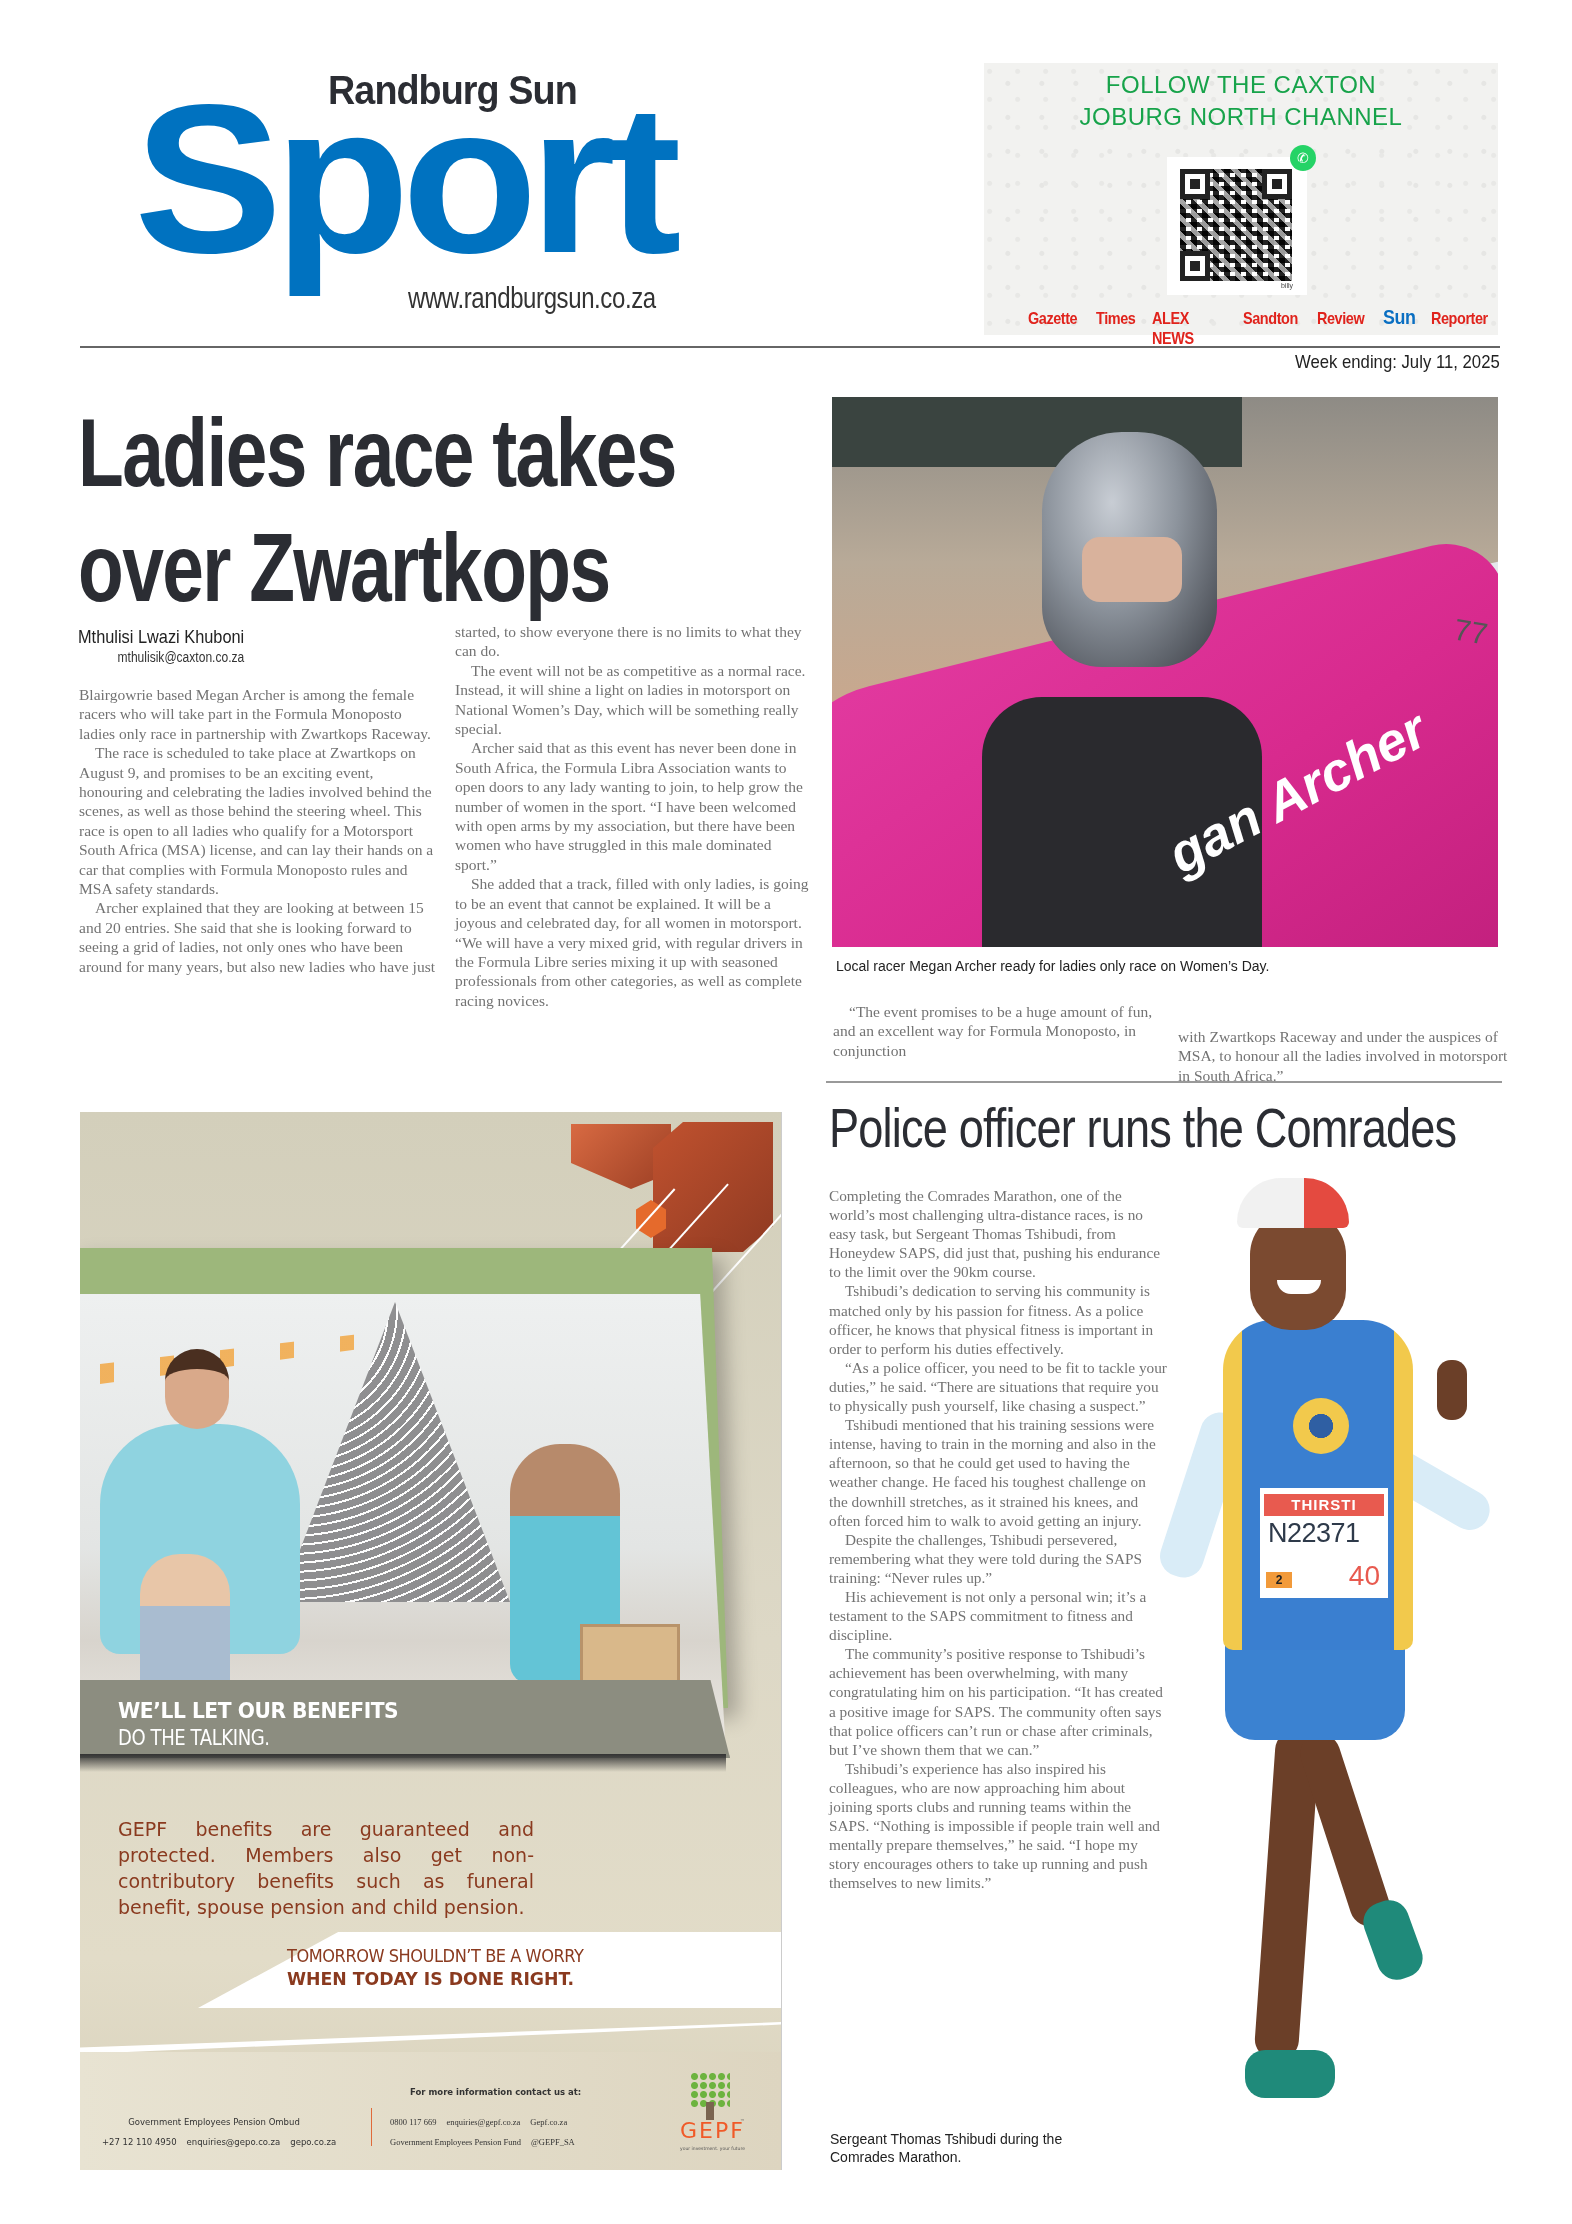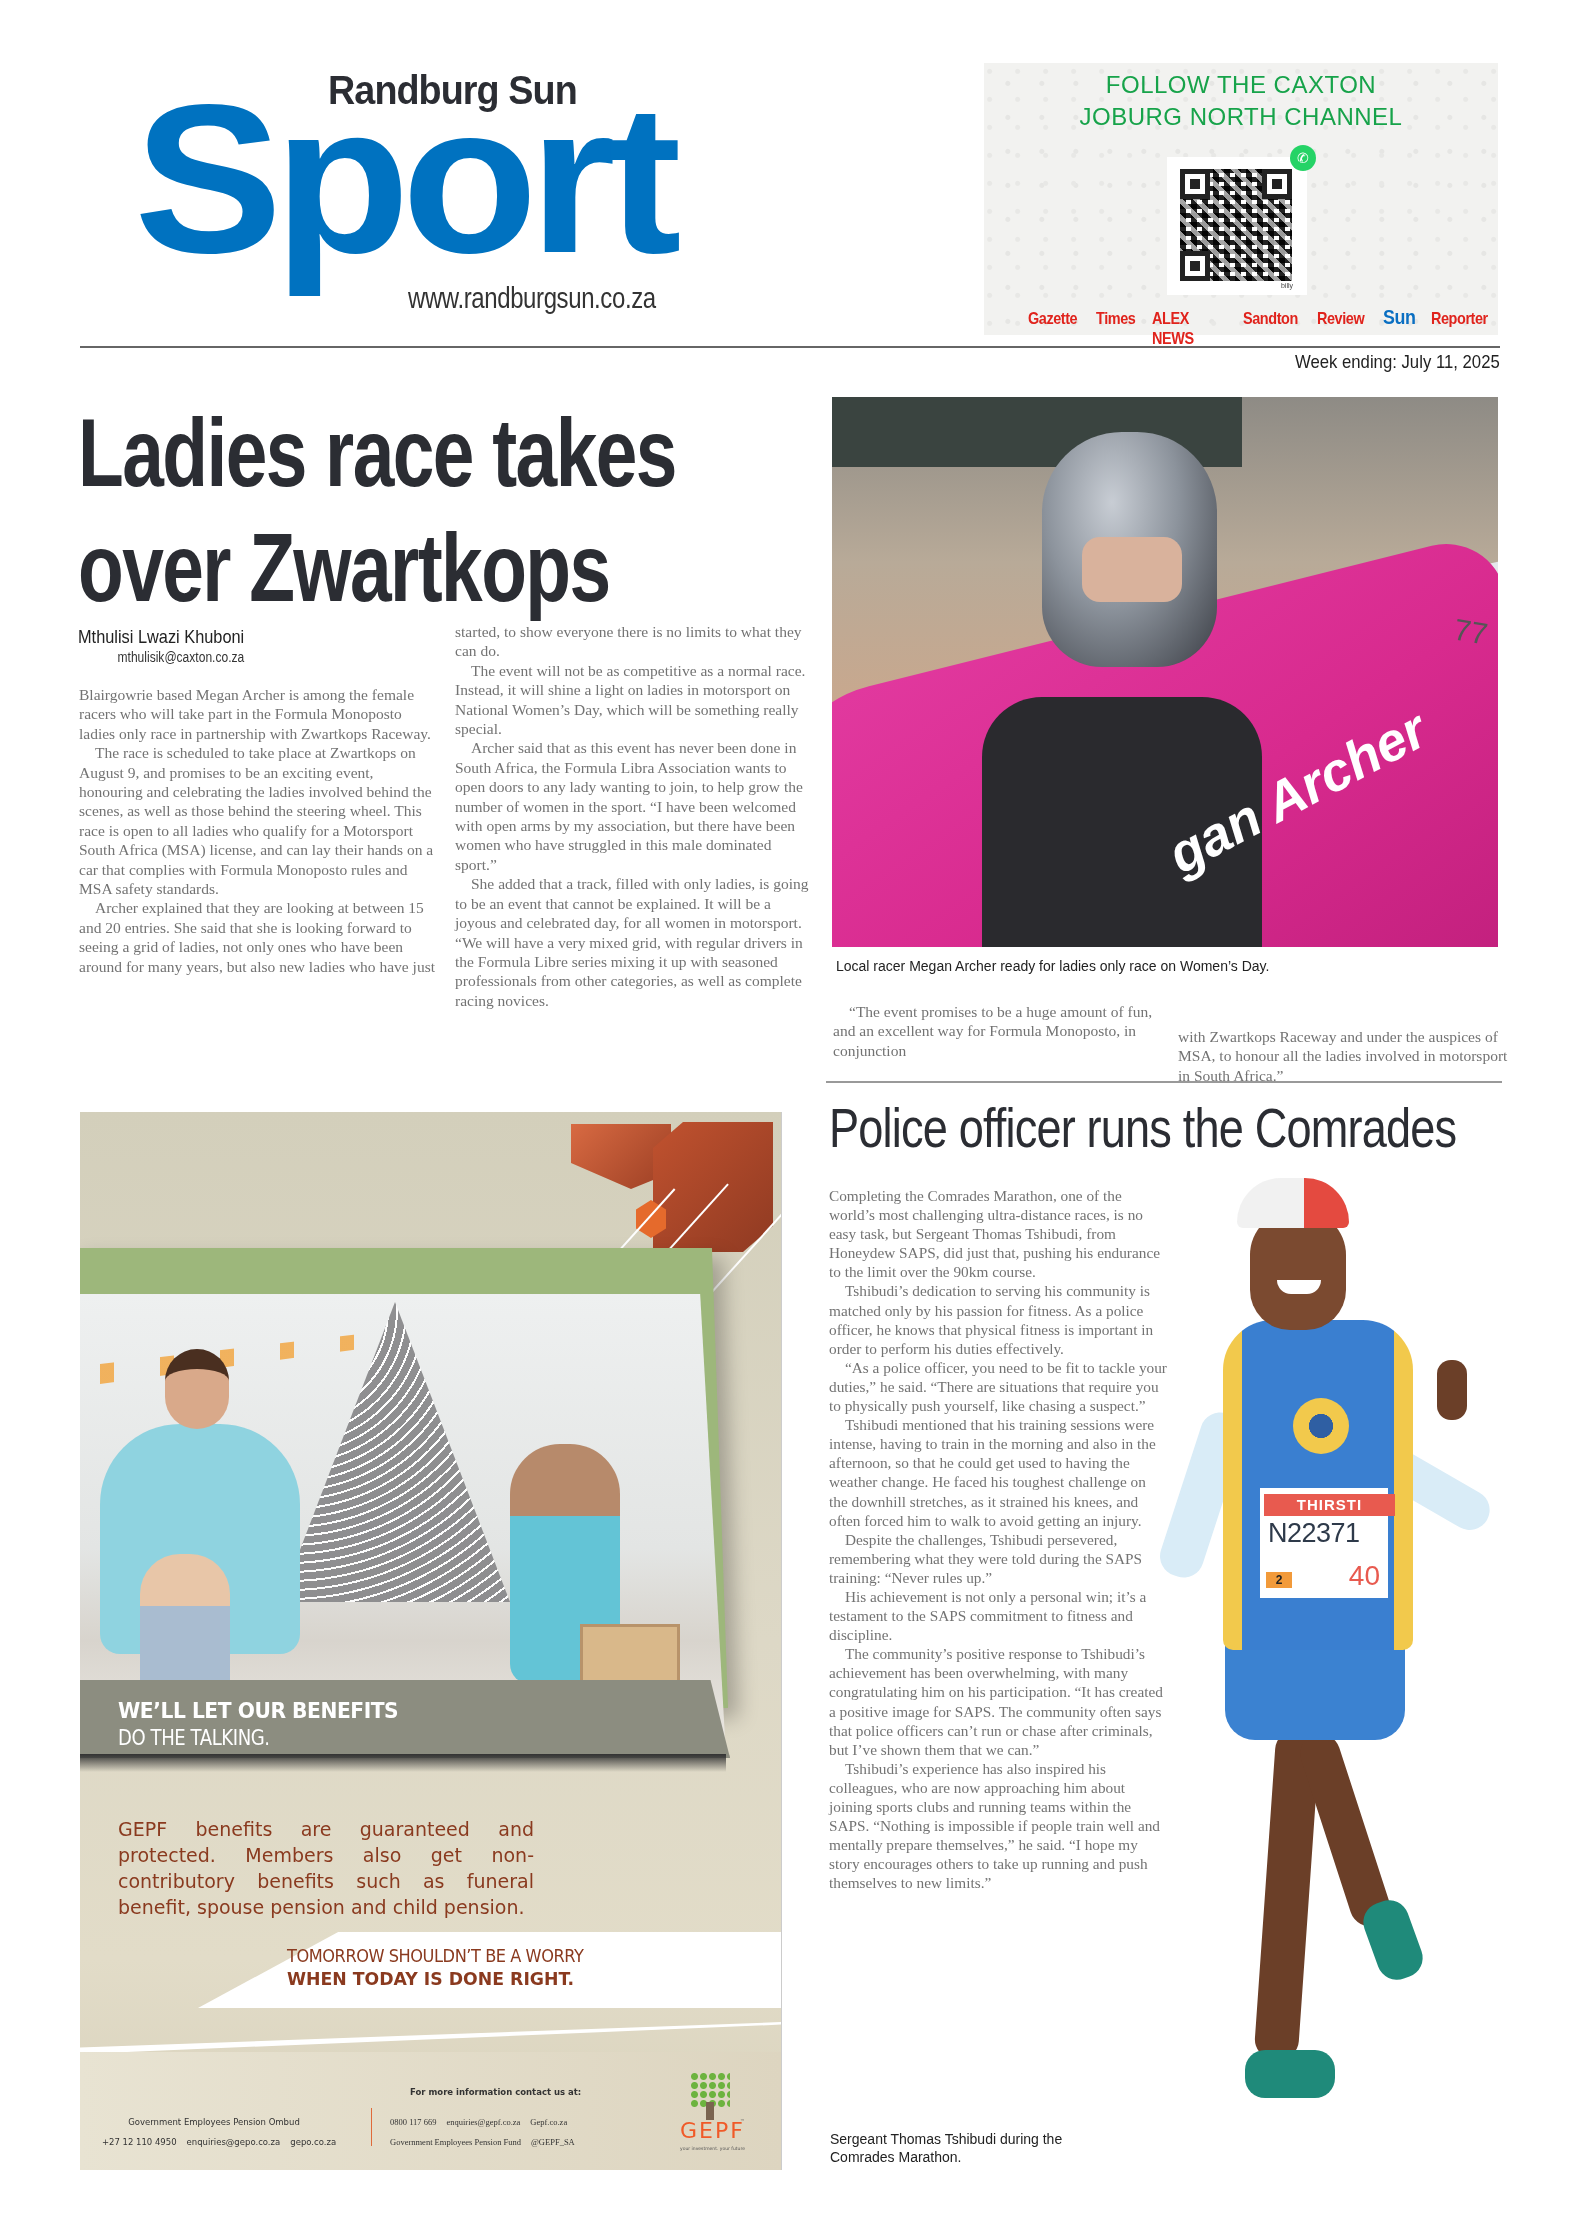--- a/index.html
+++ b/index.html
@@ -109,21 +109,21 @@
   
   .police-headline { position: absolute; left: 829px; top: 1096px; font-family: "Liberation Sans", sans-serif; font-size: 55px; color: #2b2d33; letter-spacing: -1px; transform: scaleX(0.82); transform-origin: left; white-space: nowrap; }
   .col-e { left: 829px; top: 1186px; width: 338px; font-size: 15.3px; line-height: 19.1px; }
   .runner { position: absolute; left: 1175px; top: 1170px; width: 320px; height: 990px; }
   .runner-cap { position: absolute; left: 62px; top: 8px; width: 112px; height: 50px; border-radius: 60px 60px 8px 8px; background: linear-gradient(90deg, #f1f1f1 60%, #e44a40 60%); }
   .runner-head { position: absolute; left: 75px; top: 40px; width: 96px; height: 120px; border-radius: 45px 45px 40px 40px; background: #7b4a30; }
   .runner-smile { position: absolute; left: 102px; top: 110px; width: 44px; height: 14px; border-radius: 0 0 20px 20px; background: #fff; }
   .runner-vest { position: absolute; left: 48px; top: 150px; width: 190px; height: 330px; background: linear-gradient(90deg, #f2c94c 0 10%, #3a7fd0 10% 90%, #f2c94c 90%); border-radius: 50px 50px 10px 10px; }
   .runner-badge { position: absolute; left: 118px; top: 228px; width: 56px; height: 56px; border-radius: 50%; background: radial-gradient(circle, #2f5fa3 0 30%, #f2c94c 31% 100%); }
   .bib { position: absolute; left: 85px; top: 318px; width: 128px; height: 110px; background: #fff; }
-  .bib-brand { position: absolute; left: 4px; top: 6px; width: 131px; height: 22px; background: #e85a4f; color: #fff; font-family: "Liberation Sans", sans-serif; font-weight: bold; font-size: 15px; text-align: center; line-height: 22px; letter-spacing: 1px; }
+  .bib-brand { position: absolute; left: 4px; top: 6px; width: 120px; height: 22px; background: #e85a4f; color: #fff; font-family: "Liberation Sans", sans-serif; font-weight: bold; font-size: 15px; text-align: center; line-height: 22px; letter-spacing: 1px; }
   .bib-num { position: absolute; left: 8px; top: 30px; font-family: "Liberation Sans", sans-serif; font-size: 27px; color: #2e3a4a; letter-spacing: -0.5px; }
   .bib-age { position: absolute; right: 8px; bottom: 6px; font-family: "Liberation Sans", sans-serif; font-size: 28px; color: #e85a4f; }
   .bib-tag { position: absolute; left: 6px; bottom: 10px; width: 26px; height: 16px; background: #f29a3a; color: #222; font-family: "Liberation Sans", sans-serif; font-weight: bold; font-size: 12px; text-align: center; line-height: 16px; }
   .runner-shorts { position: absolute; left: 50px; top: 440px; width: 180px; height: 130px; background: #3b82d1; border-radius: 10px 10px 30px 30px; }
   .runner-leg1 { position: absolute; left: 90px; top: 560px; width: 44px; height: 330px; background: #6b3f28; border-radius: 20px; transform: rotate(4deg); }
   .runner-leg2 { position: absolute; left: 150px; top: 560px; width: 40px; height: 200px; background: #6b3f28; border-radius: 20px; transform: rotate(-18deg); }
   .runner-shoe1 { position: absolute; left: 70px; top: 880px; width: 90px; height: 48px; background: #1f8a7a; border-radius: 20px; }
   .runner-shoe2 { position: absolute; left: 195px; top: 730px; width: 46px; height: 80px; background: #1f8a7a; border-radius: 20px; transform: rotate(-20deg); }
   .runner-arm-l { position: absolute; left: 5px; top: 240px; width: 44px; height: 170px; background: #d9ecf7; border-radius: 20px; transform: rotate(18deg); }
   .runner-arm-r { position: absolute; left: 240px; top: 260px; width: 40px; height: 120px; background: #d9ecf7; border-radius: 20px; transform: rotate(-60deg); }

